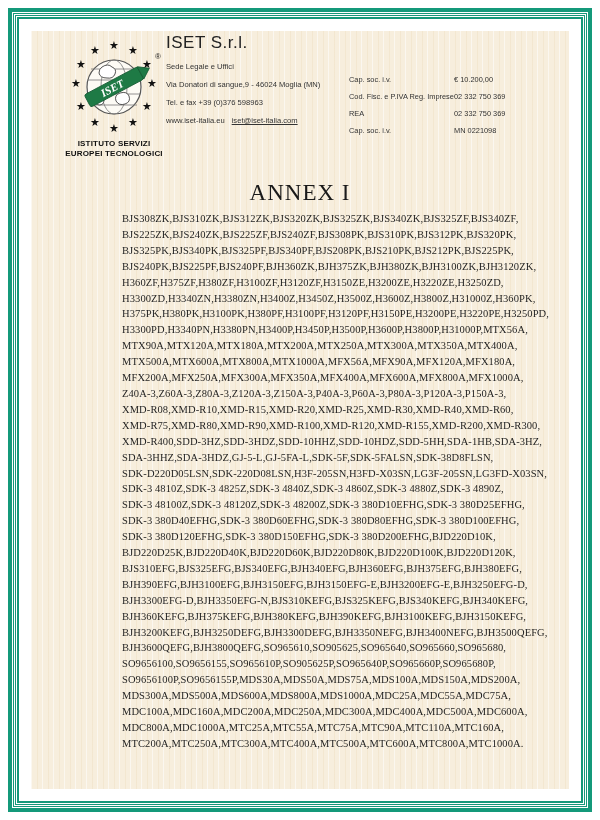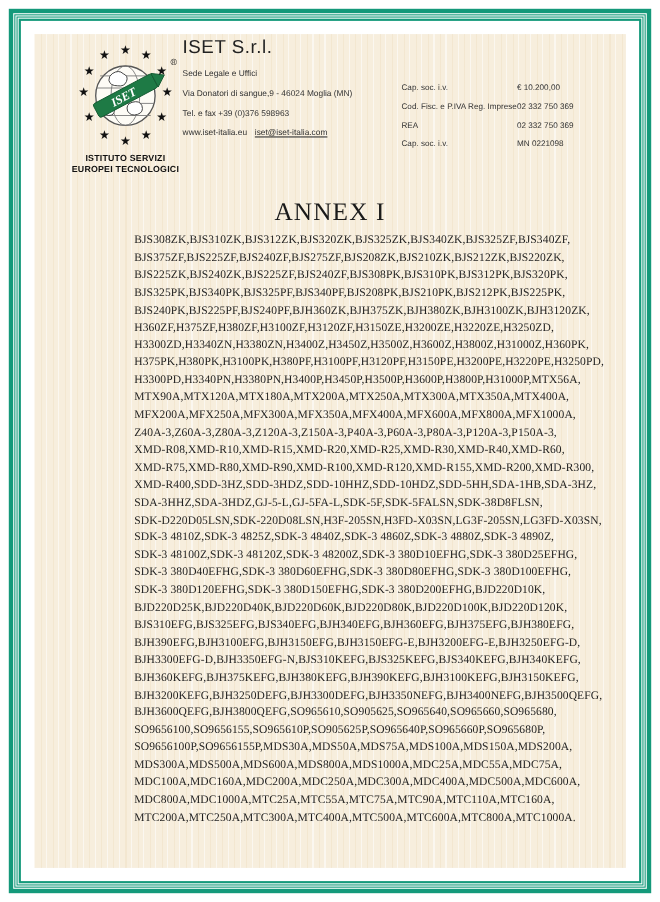--- a/index.html
+++ b/index.html
@@ -22,21 +22,21 @@
   .logo-block { position:absolute; left:18px; top:6px; width:130px; text-align:center; }
   .logo-svg { display:block; margin:0 auto; }
   .logo-caption { margin-top:2px; font-size:8px; font-weight:bold; color:#111; line-height:10px; letter-spacing:0.2px; }
 
   .company-col { position:absolute; left:135px; top:2px; width:180px; }
   .company-name { font-size:17px; color:#222; letter-spacing:0.5px; }
   .company-line { font-size:7.6px; color:#333; margin-top:9px; white-space:nowrap; }
   .company-links { font-size:7.6px; color:#333; margin-top:9px; white-space:nowrap; }
   .email-link { text-decoration:underline; color:#333; margin-left:7px; cursor:pointer;margin-top:13px; }
 
-  .registry-col { position:absolute; left:318px; top:44px; width:210px;margin-left:16px; }
+  .registry-col { position:absolute; left:318px; top:44px; width:210px; }
   .registry-row { display:flex; margin-bottom:8px; }
   .registry-label { width:105px; font-size:7.4px; color:#333; white-space:nowrap; }
   .registry-value { font-size:7.4px; color:#333; white-space:nowrap; }
 
   
   .annex-title { position:absolute; left:0; top:149px; width:100%; text-align:center;
     font-family:"Liberation Serif", serif; font-size:23px; color:#1a1a1a; letter-spacing:1px; }
 
   .code-list { position:absolute; left:91px; top:180px; width:440px;
     font-family:"Liberation Serif", serif; font-size:10.5px; color:#1f1f1f; }
@@ -121,29 +121,29 @@
           <span class="registry-value">MN 0221098</span>
         </div>
               </div>
     </div>
 
     <div class="annex-title">ANNEX I</div>
 
     <div class="code-list">
       <div>
                 <div class="code-line">BJS308ZK,BJS310ZK,BJS312ZK,BJS320ZK,BJS325ZK,BJS340ZK,BJS325ZF,BJS340ZF,</div>
-                <div class="code-line">BJS375ZF,BJS225ZF,BJS240ZF,BJS275ZF,BJS208ZK,BJS210ZK,BJS212ZK,BJS220ZK,</div>
                 <div class="code-line">BJS225ZK,BJS240ZK,BJS225ZF,BJS240ZF,BJS308PK,BJS310PK,BJS312PK,BJS320PK,</div>
                 <div class="code-line">BJS325PK,BJS340PK,BJS325PF,BJS340PF,BJS208PK,BJS210PK,BJS212PK,BJS225PK,</div>
                 <div class="code-line">BJS240PK,BJS225PF,BJS240PF,BJH360ZK,BJH375ZK,BJH380ZK,BJH3100ZK,BJH3120ZK,</div>
                 <div class="code-line">H360ZF,H375ZF,H380ZF,H3100ZF,H3120ZF,H3150ZE,H3200ZE,H3220ZE,H3250ZD,</div>
                 <div class="code-line">H3300ZD,H3340ZN,H3380ZN,H3400Z,H3450Z,H3500Z,H3600Z,H3800Z,H31000Z,H360PK,</div>
                 <div class="code-line">H375PK,H380PK,H3100PK,H380PF,H3100PF,H3120PF,H3150PE,H3200PE,H3220PE,H3250PD,</div>
                 <div class="code-line">H3300PD,H3340PN,H3380PN,H3400P,H3450P,H3500P,H3600P,H3800P,H31000P,MTX56A,</div>
                 <div class="code-line">MTX90A,MTX120A,MTX180A,MTX200A,MTX250A,MTX300A,MTX350A,MTX400A,</div>
+                <div class="code-line">MTX500A,MTX600A,MTX800A,MTX1000A,MFX56A,MFX90A,MFX120A,MFX180A,</div>
                 <div class="code-line">MFX200A,MFX250A,MFX300A,MFX350A,MFX400A,MFX600A,MFX800A,MFX1000A,</div>
                 <div class="code-line">Z40A-3,Z60A-3,Z80A-3,Z120A-3,Z150A-3,P40A-3,P60A-3,P80A-3,P120A-3,P150A-3,</div>
                 <div class="code-line">XMD-R08,XMD-R10,XMD-R15,XMD-R20,XMD-R25,XMD-R30,XMD-R40,XMD-R60,</div>
                 <div class="code-line">XMD-R75,XMD-R80,XMD-R90,XMD-R100,XMD-R120,XMD-R155,XMD-R200,XMD-R300,</div>
                 <div class="code-line">XMD-R400,SDD-3HZ,SDD-3HDZ,SDD-10HHZ,SDD-10HDZ,SDD-5HH,SDA-1HB,SDA-3HZ,</div>
                 <div class="code-line">SDA-3HHZ,SDA-3HDZ,GJ-5-L,GJ-5FA-L,SDK-5F,SDK-5FALSN,SDK-38D8FLSN,</div>
                 <div class="code-line">SDK-D220D05LSN,SDK-220D08LSN,H3F-205SN,H3FD-X03SN,LG3F-205SN,LG3FD-X03SN,</div>
                 <div class="code-line">SDK-3 4810Z,SDK-3 4825Z,SDK-3 4840Z,SDK-3 4860Z,SDK-3 4880Z,SDK-3 4890Z,</div>
                 <div class="code-line">SDK-3 48100Z,SDK-3 48120Z,SDK-3 48200Z,SDK-3 380D10EFHG,SDK-3 380D25EFHG,</div>
                 <div class="code-line">SDK-3 380D40EFHG,SDK-3 380D60EFHG,SDK-3 380D80EFHG,SDK-3 380D100EFHG,</div>

